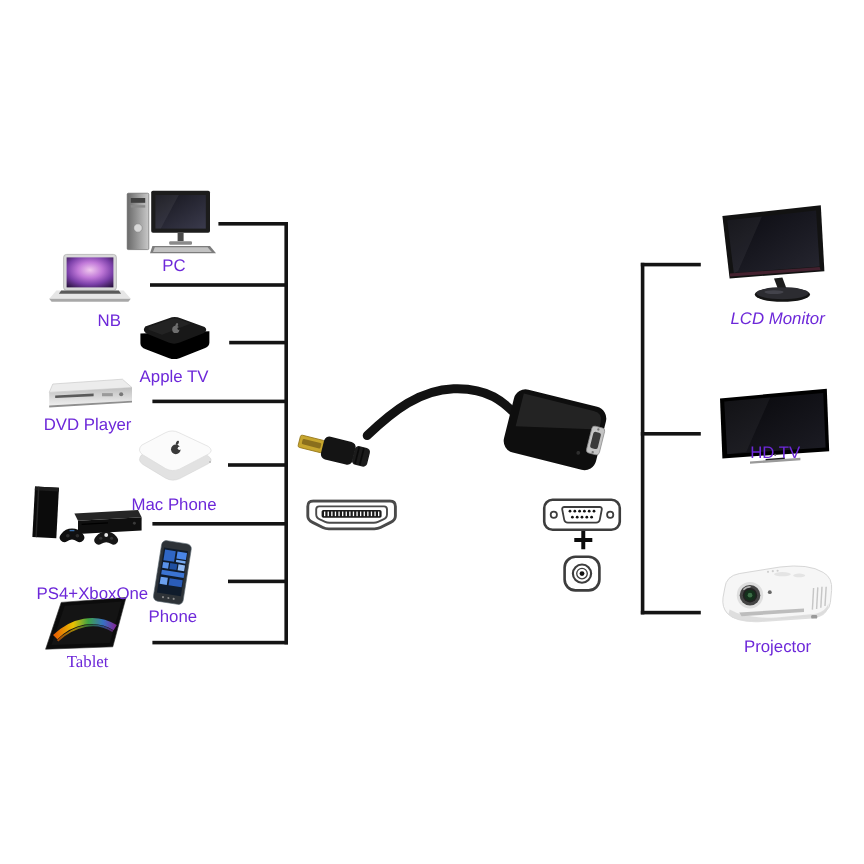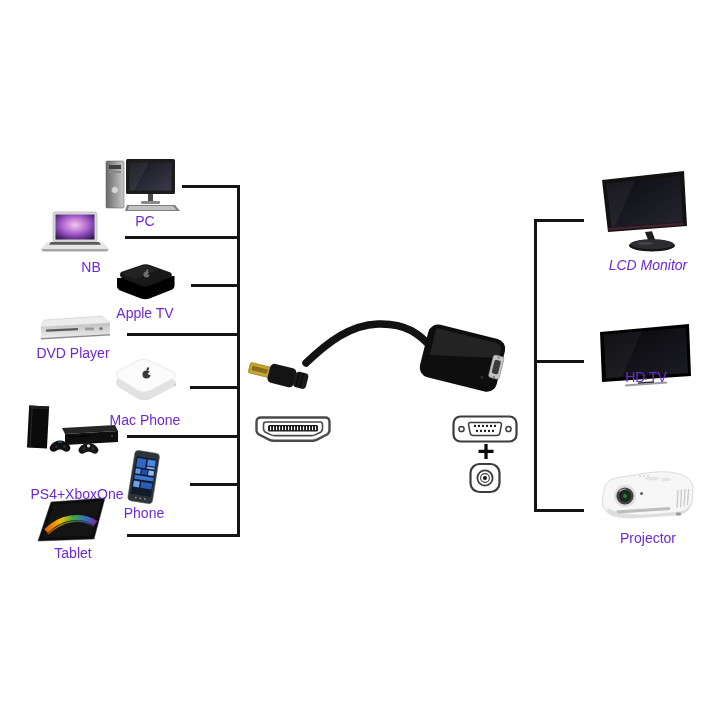--- a/index.html
+++ b/index.html
@@ -322,18 +322,18 @@
     </svg>
   </div>
 
   <div class="lbl" style="left:85px;top:213px;">PC</div>
   <div class="lbl" style="left:31px;top:259px;">NB</div>
   <div class="lbl" style="left:85px;top:305px;">Apple TV</div>
   <div class="lbl" style="left:13px;top:345px;">DVD Player</div>
   <div class="lbl" style="left:85px;top:412px;">Mac Phone</div>
   <div class="lbl" style="left:17px;top:455px;margin-top:31px;">PS4+XboxOne</div>
   <div class="lbl" style="left:84px;top:505px;">Phone</div>
-  <div class="lbl" style="left:13px;top:545px;">Tablet</div>
+  <div class="lbl" style="left:13px;top:545px;font-family:Liberation Serif, serif;">Tablet</div>
   <div class="lbl" style="left:588px;top:257px;font-style:italic;">LCD Monitor</div>
   <div class="lbl" style="left:586px;top:369px;">HD TV</div>
   <div class="lbl" style="left:588px;top:530px;">Projector</div>
 
 </div>
 
 </body></html>

